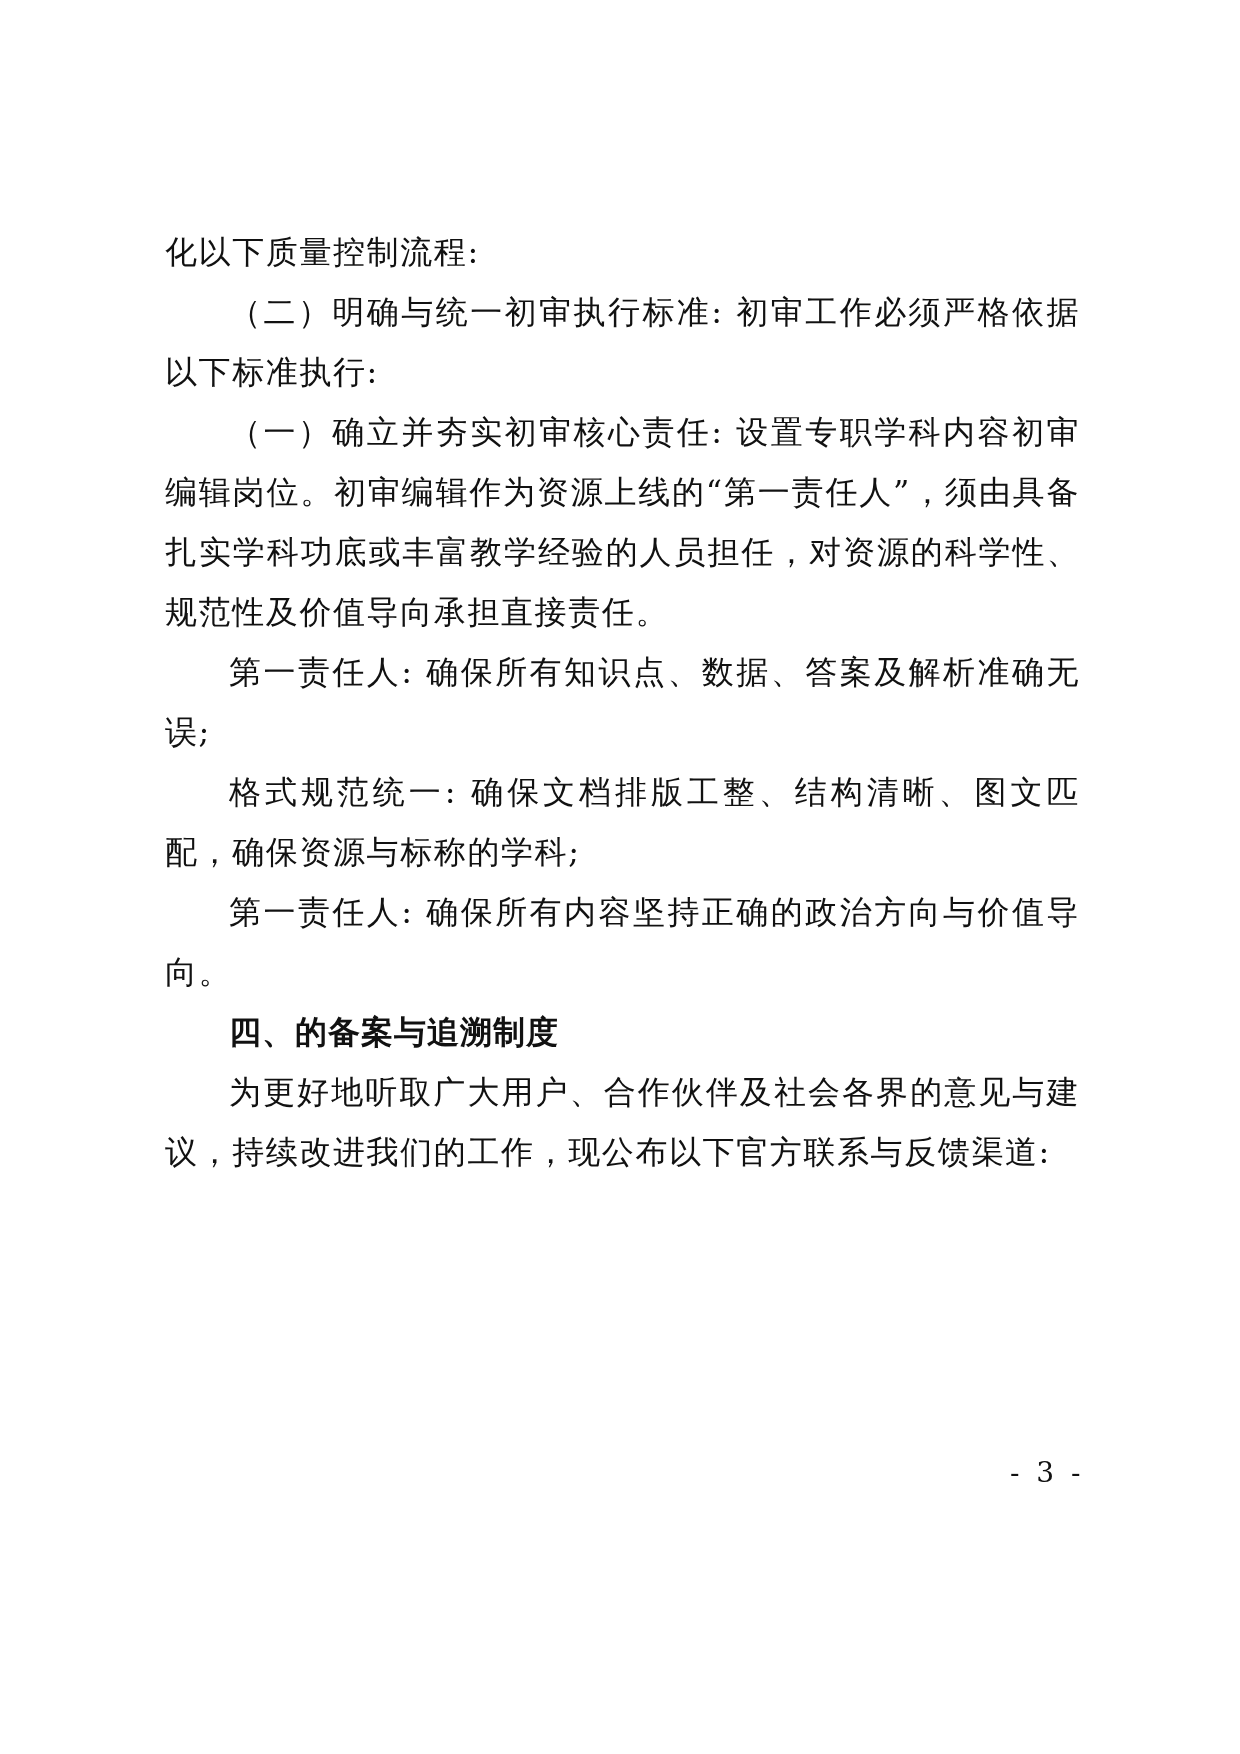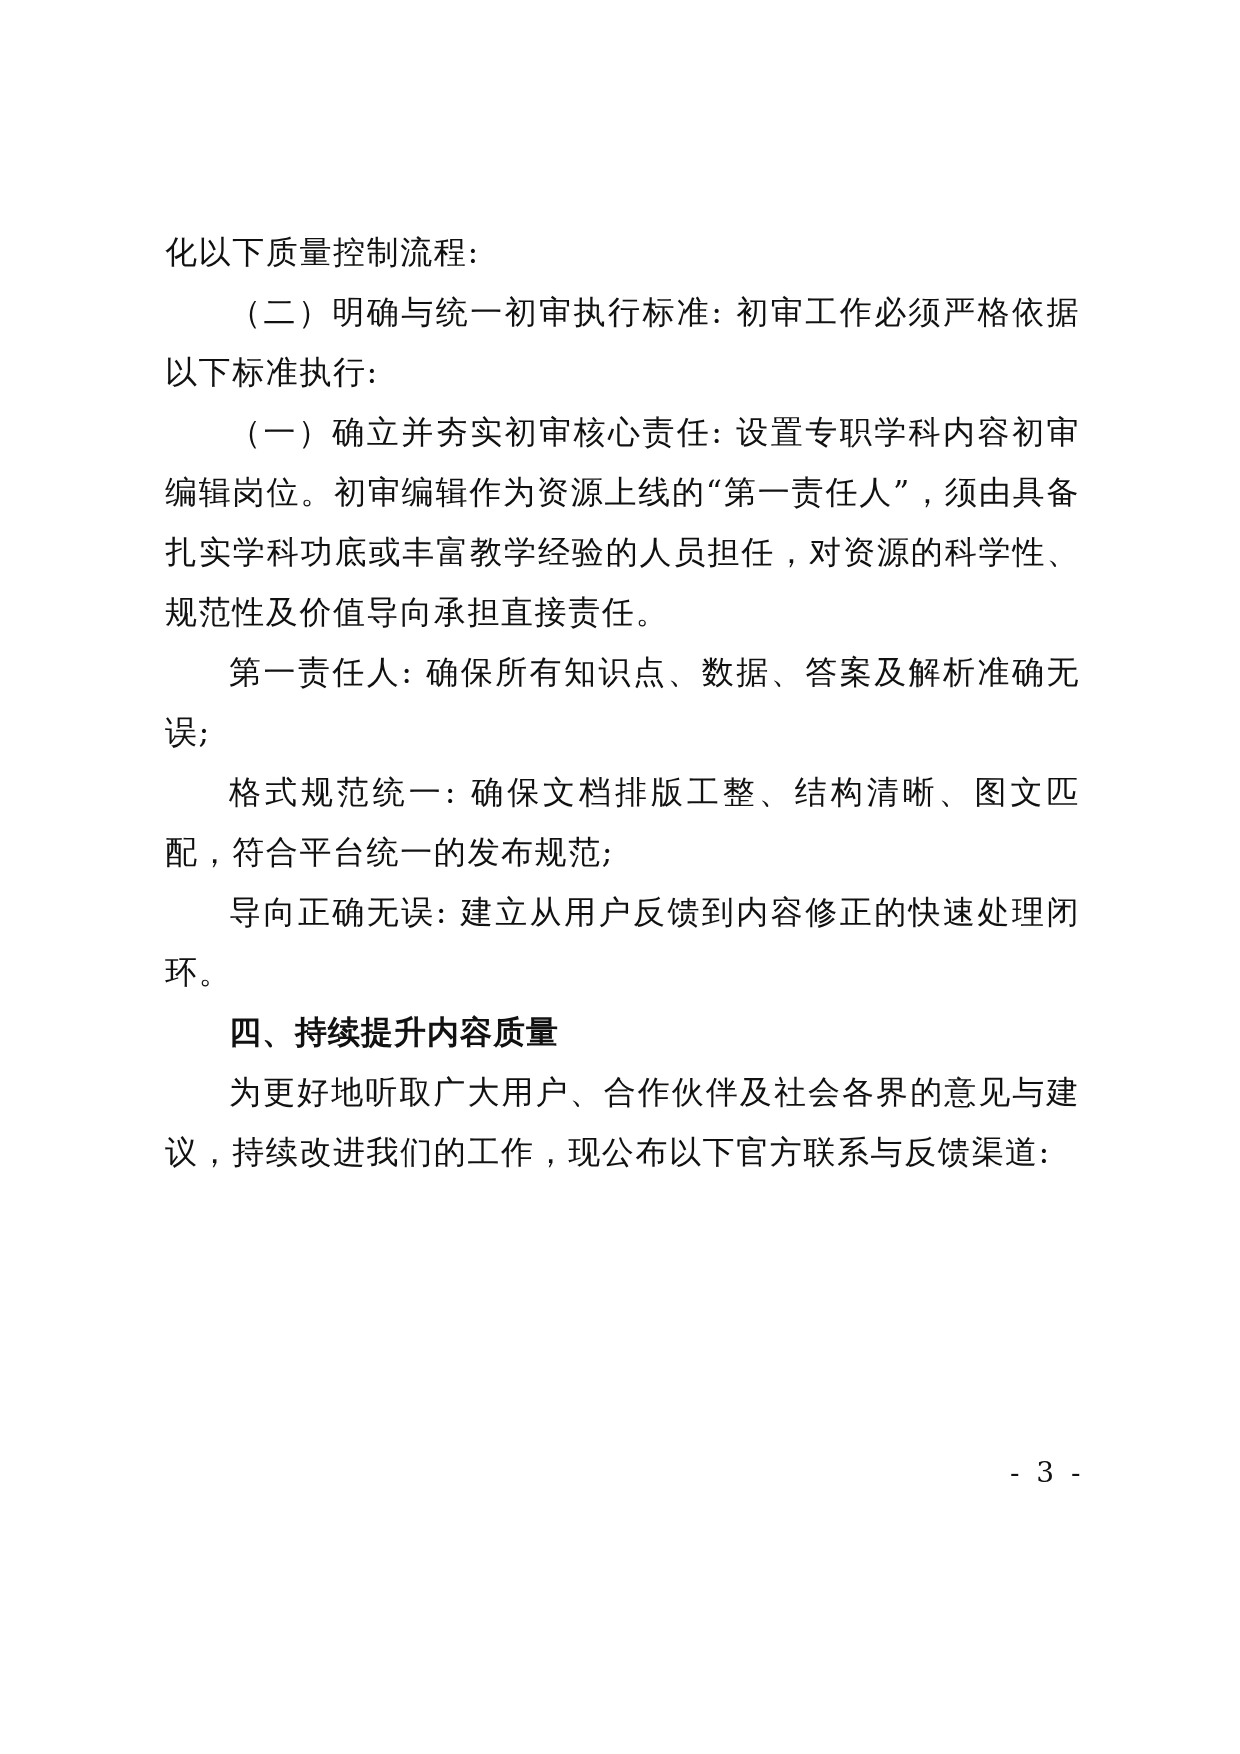--- a/index.html
+++ b/index.html
@@ -14,19 +14,19 @@
 </style>
 </head>
 <body>
 
 <div class="page">
   <div class="body-text">
     <p class="p">化以下质量控制流程:</p>
     <p class="p indent">（二）明确与统一初审执行标准: 初审工作必须严格依据以下标准执行:</p>
     <p class="p indent">（一）确立并夯实初审核心责任: 设置专职学科内容初审编辑岗位。初审编辑作为资源上线的“第一责任人”，须由具备扎实学科功底或丰富教学经验的人员担任，对资源的科学性、规范性及价值导向承担直接责任。</p>
     <p class="p indent">第一责任人: 确保所有知识点、数据、答案及解析准确无误;</p>
-    <p class="p indent">格式规范统一: 确保文档排版工整、结构清晰、图文匹配，符合平台统一的发布规范;</p>
-    <p class="p indent">导向正确无误: 建立从用户反馈到内容修正的快速处理闭环。</p>
-    <p class="heading">四、持续提升内容质量</p>
+    <p class="p indent">格式规范统一: 确保文档排版工整、结构清晰、图文匹配，确保资源与标称的学科;</p>
+    <p class="p indent">第一责任人: 确保所有内容坚持正确的政治方向与价值导向。</p>
+    <p class="heading">四、的备案与追溯制度</p>
     <p class="p indent">为更好地听取广大用户、合作伙伴及社会各界的意见与建议，持续改进我们的工作，现公布以下官方联系与反馈渠道:</p>
   </div>
   <div class="page-number">- 3 -</div>
 </div>
 
 </body></html>

